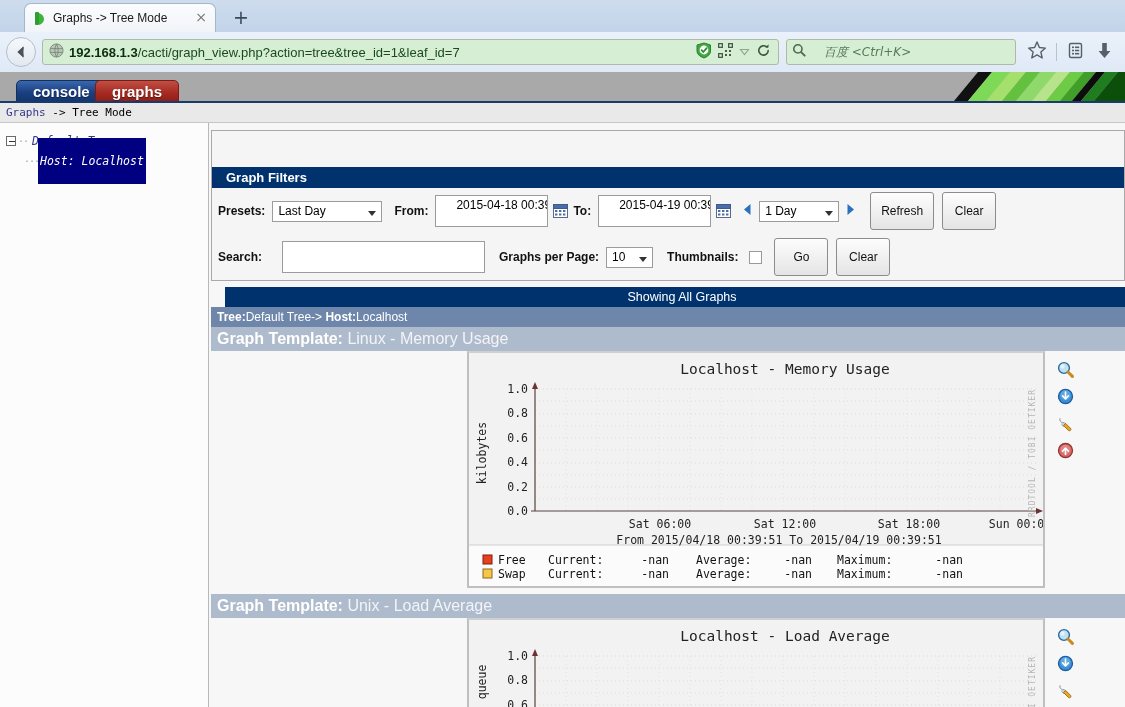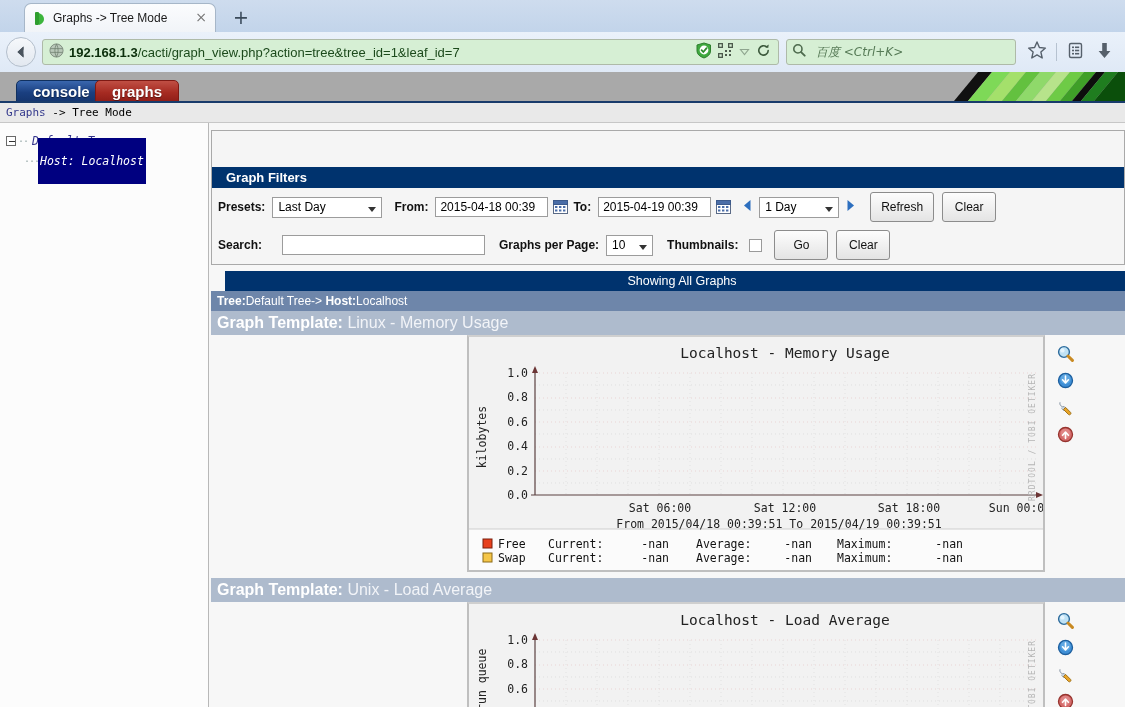--- a/index.html
+++ b/index.html
@@ -112,21 +112,21 @@
     border-radius: 3px;
     display: flex;
     align-items: center;
     padding: 0 5px;
     margin-left: 7px;
   }
   #search-placeholder {
     font-size: 12px;
     color: #567a56;
     font-style: italic;
-    margin-left: 10px;
+    margin-left: 18px;
     white-space: nowrap;
     font-family: "DejaVu Sans", sans-serif;
   }
   #toolbar-right {
     flex: 0 0 auto;
     display: flex;
     align-items: center;
     margin-left: 6px;
   }
   #toolbar-right > * { margin: 0 5px; }
@@ -280,39 +280,39 @@
   }
   .ui-select .arrow {
     position: absolute;
     right: 5px; top: 9px;
     width: 0; height: 0;
     border-left: 4px solid transparent;
     border-right: 4px solid transparent;
     border-top: 5px solid #333;
   }
   .ui-input {
-    height: 20px;
+    height: 32px;
     border: 1px solid #9c9c9c;
     background: #ffffff;
     font-size: 12px;
-    padding: 0 4px;
+    padding: 0 20px;
     line-height: 18px;
     color: #000;
     font-family: "Liberation Sans", sans-serif;
     white-space: nowrap;
     overflow: hidden;
   }
   .cal-icon {
     width: 15px; height: 14px;
     margin: 0 5px;
     flex: 0 0 auto;
   }
   .nav-arrow { margin: 0 5px; flex: 0 0 auto; }
   .ui-button {
-    height: 30px;
+    height: 38px;
     min-width: 54px;
     border: 1px solid #8c8c8c;
     border-radius: 3px;
     background: linear-gradient(to bottom, #fdfdfd 0%, #e4e4e4 100%);
     font-size: 12px;
     color: #111;
     display: flex; align-items: center; justify-content: center;
     padding: 0 10px;
     margin-left: 8px;
     font-family: "Liberation Sans", sans-serif;

